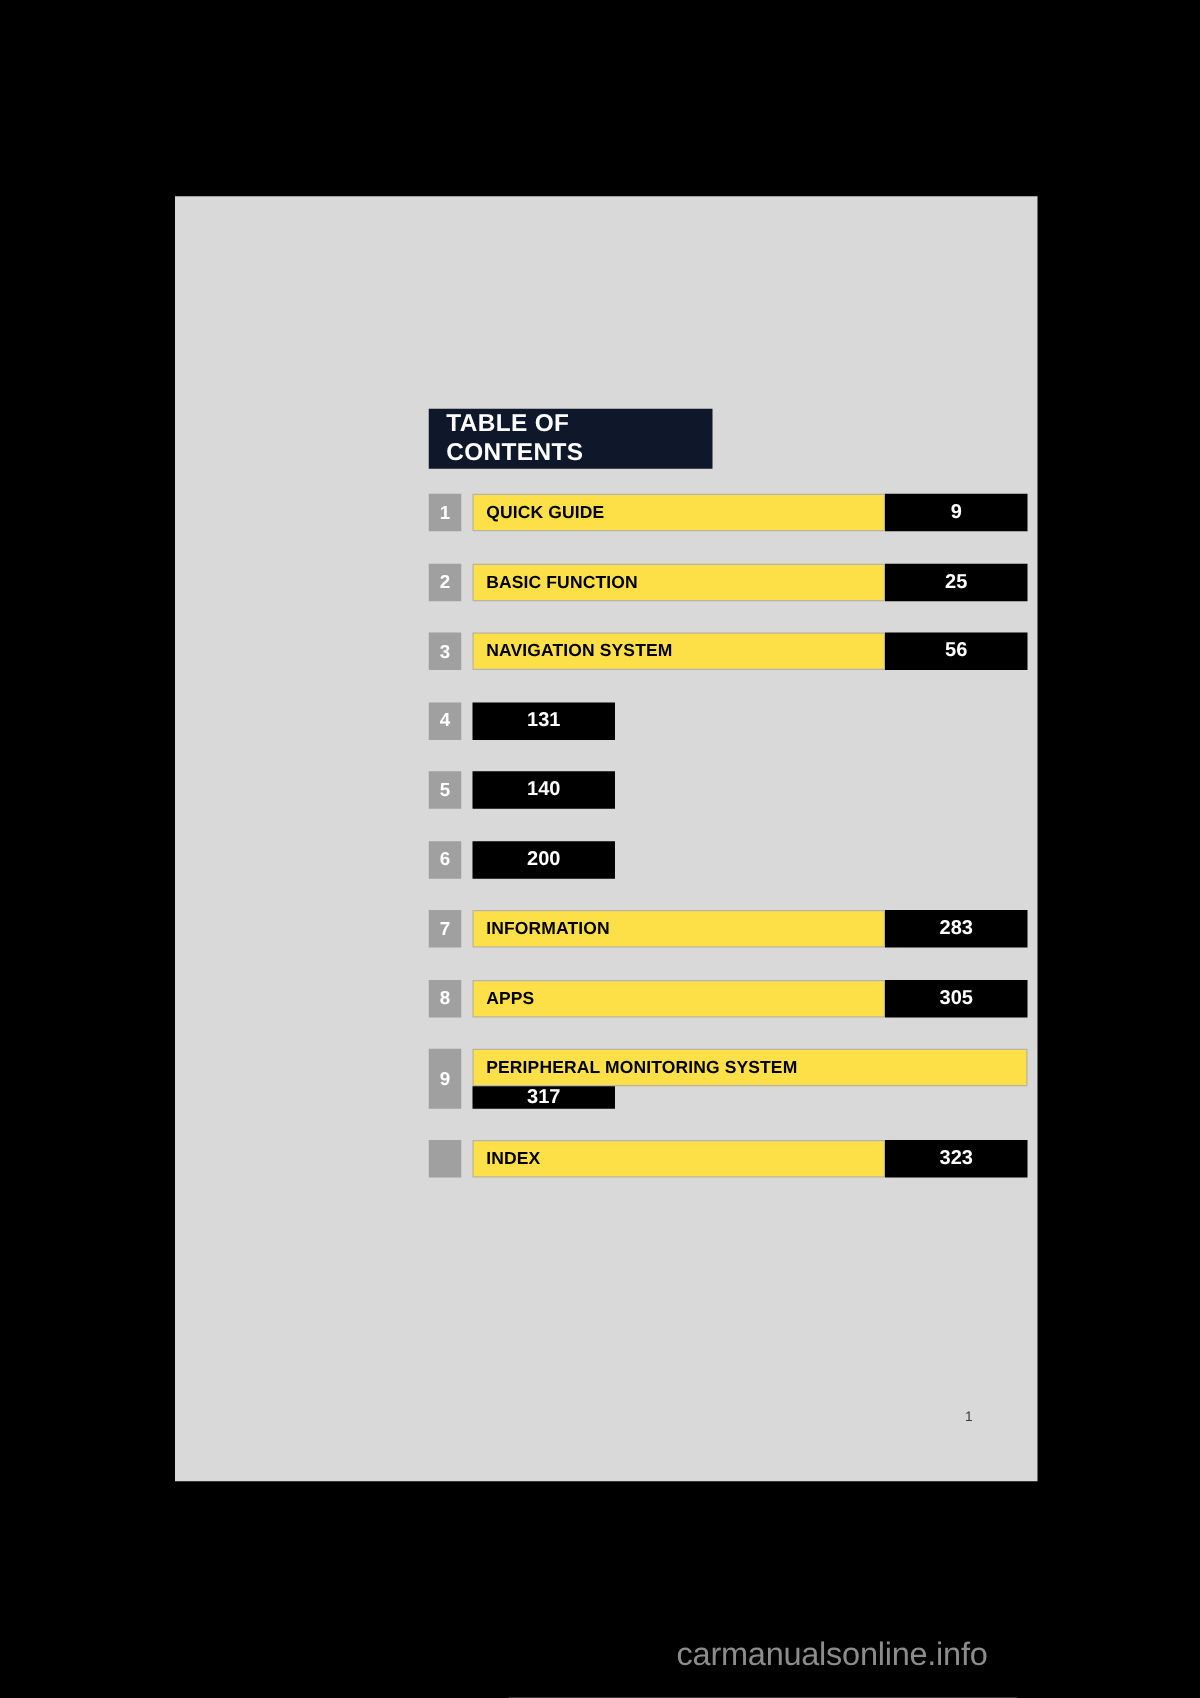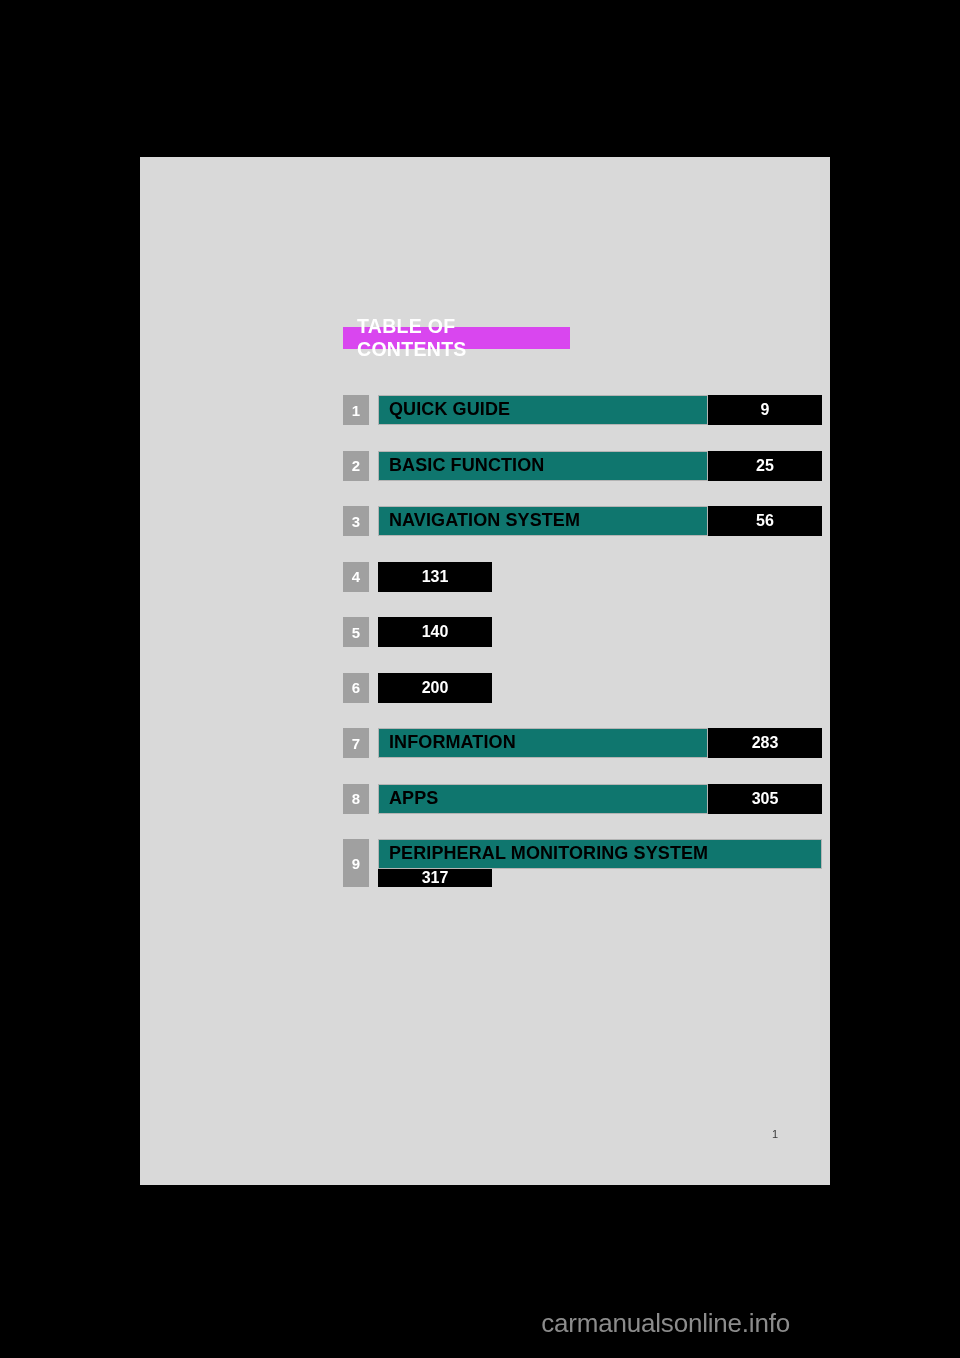--- a/index.html
+++ b/index.html
@@ -25,22 +25,22 @@
     height: 1028px;
     background: #d9d9d9;
   }
 
   
   #toc-banner {
     position: absolute;
     left: 203px;           
     top: 170px;            
     width: 227px;
-    height: 22px;
-    background: #d946ef;
+    height: 48px;
+    background: #0f172a;
     color: #ffffff;
     font-size: 19.5px;
     font-weight: bold;
     letter-spacing: 0.3px;
     display: flex;
     align-items: center;
     padding-left: 14px;
     box-sizing: border-box;
   }
 
@@ -80,25 +80,25 @@
   .entry-bar {
     flex: 1 1 auto;
     display: flex;
     align-items: stretch;
     min-width: 0;
   }
 
   .entry-title {
     flex: 1 1 auto;
     min-width: 0;
-    background: #0f766e;
+    background: #fde047;
     border: 1px solid #b4b4b4;
     box-sizing: border-box;
     color: #000000;
-    font-size: 18px;
+    font-size: 14px;
     font-weight: bold;
     letter-spacing: 0.1px;
     display: flex;
     align-items: center;
     padding: 0 10px;
     line-height: 1.28;
   }
 
   .entry-page {
     flex: 0 0 auto;
@@ -231,20 +231,28 @@
 
     <div class="toc-row tall">
       <div class="chapter-badge">9</div>
       <div class="badge-gap"></div>
       <div class="entry-bar">
         <div class="entry-title">PERIPHERAL MONITORING SYSTEM</div>
         <div class="entry-page">317</div>
       </div>
     </div>
 
+    <div class="toc-row">
+      <div class="chapter-badge blank"></div>
+      <div class="badge-gap"></div>
+      <div class="entry-bar">
+        <div class="entry-title">INDEX</div>
+        <div class="entry-page">323</div>
+      </div>
+    </div>
 
   </div>
 
   <div id="folio">1</div>
 
 </div>
 
 <div id="watermark">carmanualsonline.info</div>
 
 </body></html>

